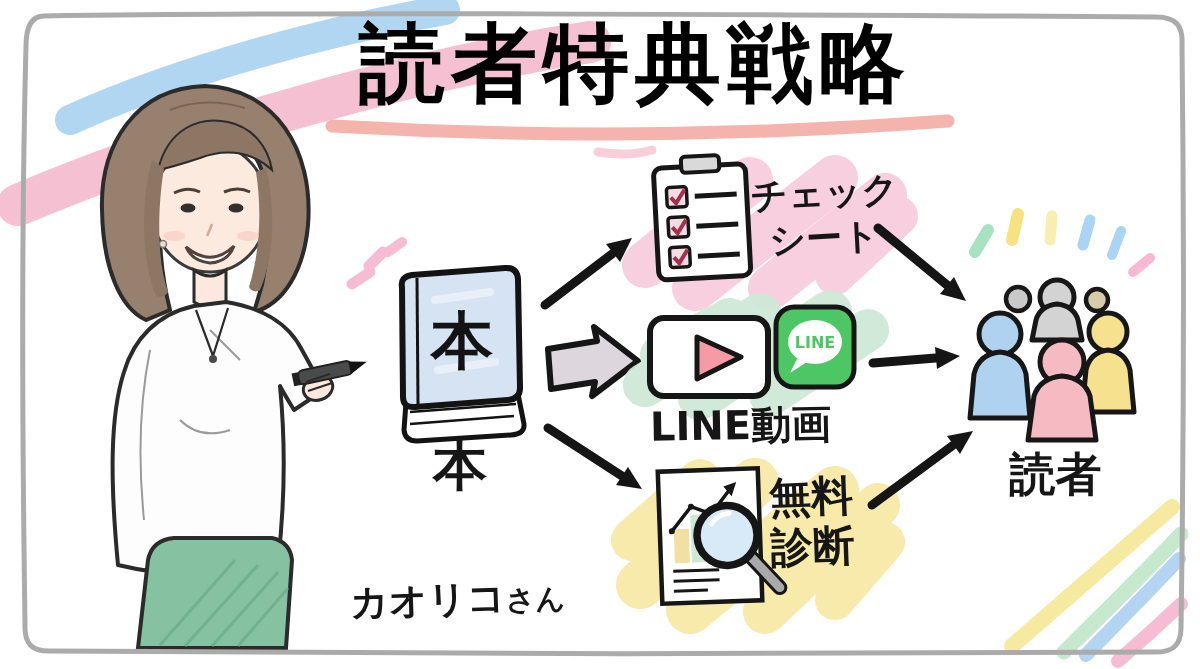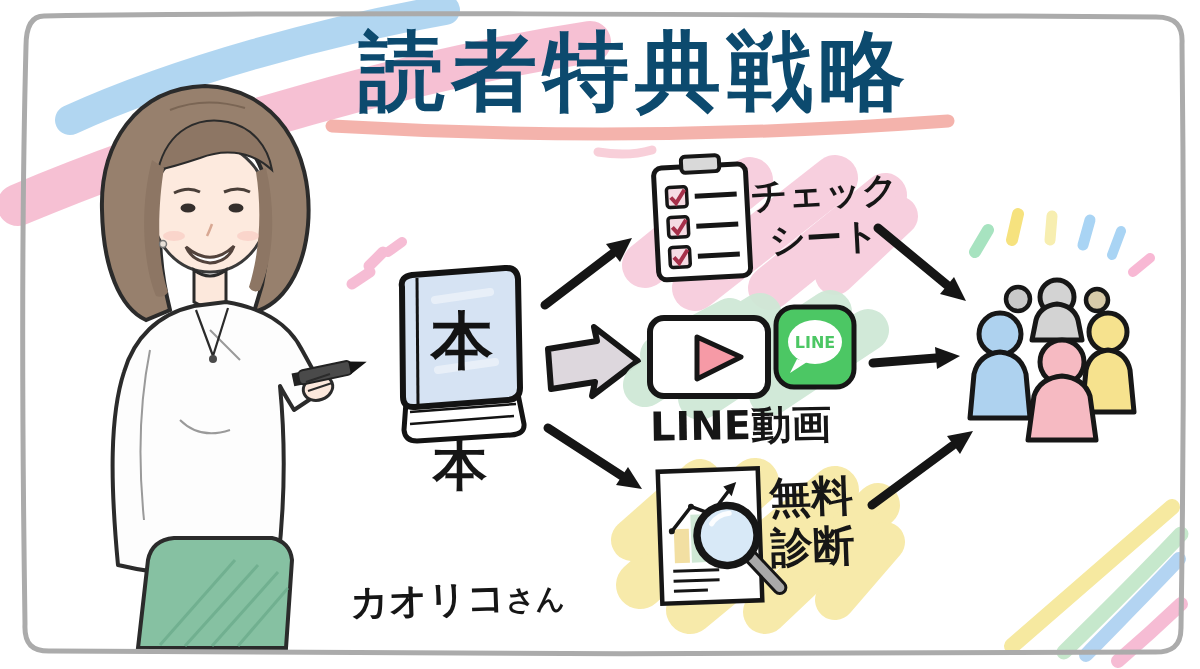--- a/index.html
+++ b/index.html
@@ -3,23 +3,23 @@
 <meta charset="utf-8">
 <style>
   html,body{margin:0;padding:0;background:#e9e9e9;}
   .canvas{
     position:relative;width:1200px;height:669px;background:#ffffff;
     overflow:hidden;font-family:"DejaVu Sans","Liberation Sans",sans-serif;
   }
   .scene{position:absolute;left:0;top:0;}
   .label{position:absolute;color:#161616;font-weight:700;white-space:nowrap;}
   .title{
-    left:315px;top:24px;width:640px;height:112px;
+    left:315px;top:16px;width:640px;height:112px;
     font-size:86px;letter-spacing:6px;text-align:center;line-height:1.1;
-    color:#0c4a6e;
+    color:#000000;
   }
   .checksheet-label{left:752px;top:170px;font-size:36px;line-height:1.25;transform:rotate(-3deg);}
   .checksheet-label .l2{padding-left:16px;}
   .video-label{left:650px;top:398px;width:200px;font-size:40px;transform:rotate(-1deg);}
   .diagnosis-label{left:770px;top:472px;font-size:42px;line-height:1.2;transform:rotate(-2deg);}
   .book-caption{left:425px;top:430px;width:70px;text-align:center;font-size:54px;}
   .audience-label{left:998px;top:444px;width:115px;text-align:center;font-size:46px;}
   .presenter-label{left:350px;top:574px;font-size:38px;transform:rotate(-2deg);}
   .presenter-label .suffix{font-size:29px;}
   .lines{display:block;}
@@ -227,18 +227,19 @@
 
   <div class="label video-label">LINE動画</div>
 
   <div class="label diagnosis-label">
     <span class="lines">無料</span>
     <span class="lines">診断</span>
   </div>
 
   <div class="label book-caption">本</div>
 
+  <div class="label audience-label">読者</div>
 
   <div class="label presenter-label">
     <span>カオリコ</span><span class="suffix">さん</span>
   </div>
 
 </div>
 
 </body></html>

